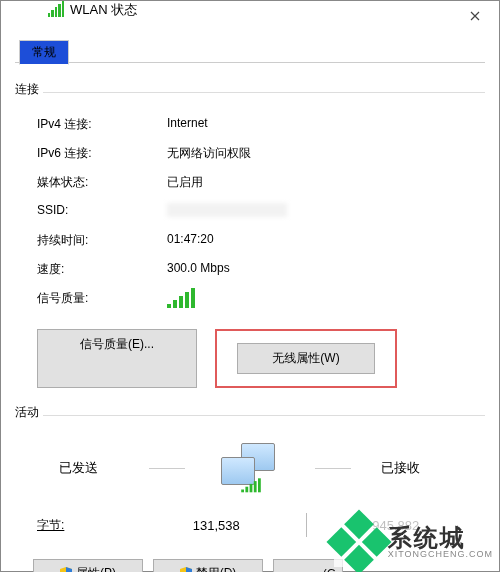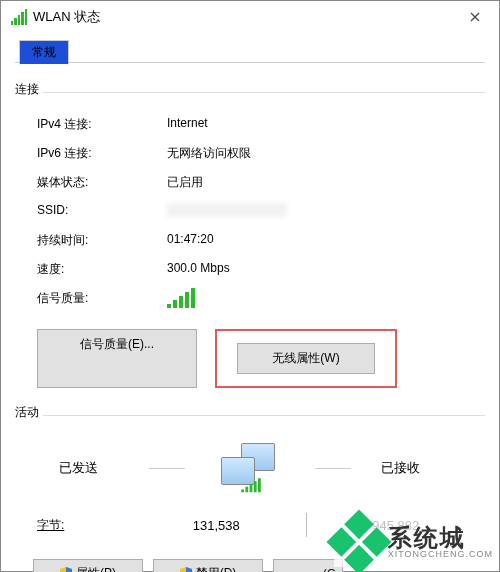--- a/index.html
+++ b/index.html
@@ -7,21 +7,21 @@
   body {
     width:500px; height:572px;
     font-family: "Microsoft YaHei", "Segoe UI", sans-serif;
     font-size:12px;
     color:#000;
     background:#fff;
     position:relative;
     overflow:hidden;
   }
   .window { width:500px; height:572px; border:1px solid #888; background:#fff; position:relative; }
-  .titlebar { height:32px; display:flex; align-items:center; padding:0 2px 0 10px; }
+  .titlebar { height:32px; display:flex; padding:0 2px 0 10px;margin-left:37px; }
   .titlebar .icon { width:16px; height:16px; margin-right:6px; display:flex; align-items:flex-end; gap:1px; }
   .titlebar .icon span { width:3px; background:#2eb82e; display:inline-block; }
   .titlebar .icon span:nth-child(1){height:4px;}
   .titlebar .icon span:nth-child(2){height:7px;}
   .titlebar .icon span:nth-child(3){height:10px;}
   .titlebar .icon span:nth-child(4){height:13px;}
   .titlebar .icon span:nth-child(5){height:16px;}
   .titlebar .title { flex:1; font-size:13px; }
   .titlebar .close { width:45px; height:30px; display:flex; align-items:center; justify-content:center; color:#444; font-size:14px; }
   .content { padding:6px 14px 10px 14px; }

